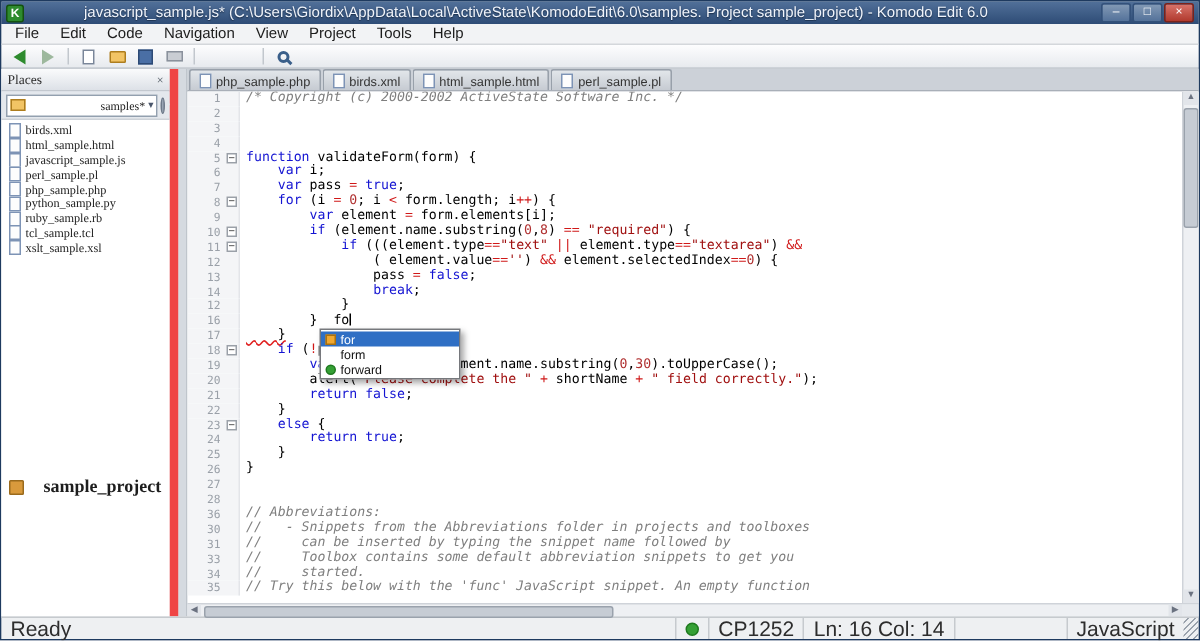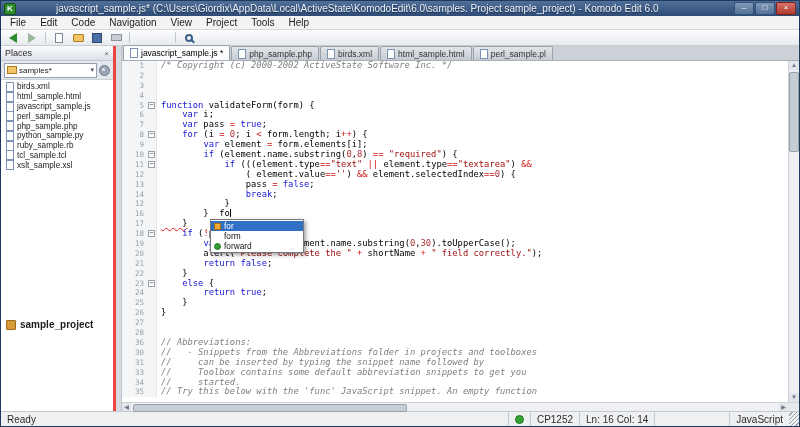--- a/index.html
+++ b/index.html
@@ -34,37 +34,37 @@
   .tbico-undo,.tbico-redo{font-size:11px;line-height:11px;}
   .tbico-undo{color:#3a6fb0;}
   .tbico-redo{color:#9aa6b5;}
   .tbico-find{width:8px;height:8px;border:2px solid #3a5f8a;border-radius:50%;}
   .tbico-find::after{content:"";position:absolute;width:5px;height:2px;background:#3a5f8a;transform:rotate(45deg);right:-4px;bottom:-2px;}
 
   
   .main{flex:1;display:flex;min-height:0;background:#e9ecf0;}
 
   
-  .sidebar{width:112px;flex:0 0 112px;display:flex;flex-direction:column;background:#eef1f5;border-right:3px solid #ef4444;min-height:0;}
+  .sidebar{width:112px;flex:0 0 112px;display:flex;flex-direction:column;background:#eef1f5;border-right:6px solid #ef4444;min-height:0;font-family:Liberation Serif, serif;}
   .panel-header{height:14px;flex:0 0 14px;background:linear-gradient(#fafbfc,#dde1e7);border-bottom:1px solid #c3c8cf;display:flex;align-items:center;padding:0 4px;font-size:9px;color:#2d2d2d;}
   .panel-header .spacer{flex:1;}
   .close-x{font-size:8px;color:#5b636d;line-height:9px;}
   .places-bar{height:18px;flex:0 0 18px;display:flex;align-items:center;gap:2px;padding:0 3px;background:#e4e8ed;border-bottom:1px solid #cdd2d8;}
   .combo{flex:1;height:13px;background:#fff;border:1px solid #93a0af;display:flex;align-items:center;gap:2px;padding:0 2px;font-size:8px;color:#222;}
   .combo .folder{width:8px;height:6px;background:#f2c465;border:1px solid #ad7d1e;flex:0 0 auto;}
-  .combo .lbl{flex:1;white-space:nowrap;overflow:hidden;}
+  .combo .lbl{flex:1;white-space:nowrap;overflow:hidden;margin-left:48px;}
   .combo .arr{font-size:7px;color:#4a5precision;}
   .combo .arr{color:#4a566b;}
   .gear{width:9px;height:9px;border-radius:50%;background:#9aa6b5;border:1px solid #6d7989;position:relative;}
   .gear::after{content:"";position:absolute;left:2px;top:2px;width:3px;height:3px;border-radius:50%;background:#e4e8ed;}
   .file-list{flex:1;background:#fff;overflow:hidden;padding-top:2px;min-height:0;}
   .file-row{height:9.8px;display:flex;align-items:center;gap:3px;padding-left:5px;font-size:8.2px;color:#1d1d1d;white-space:nowrap;}
   .page-icon{width:6px;height:8px;background:#fdfdfd;border:1px solid #7d93b5;flex:0 0 auto;}
   .projects-list{height:92px;flex:0 0 92px;background:#fff;padding-top:3px;}
-  .proj-row{height:11px;display:flex;align-items:center;gap:4px;padding-left:5px;font-size:10px;font-weight:bold;color:#1d1d1d;}
+  .proj-row{height:11px;display:flex;align-items:center;gap:13px;padding-left:5px;font-size:12px;font-weight:bold;color:#1d1d1d;}
   .proj-icon{width:8px;height:8px;background:#d99a3c;border:1px solid #9a6a1c;border-radius:1px;flex:0 0 auto;}
   .tri-down{font-size:8px;color:#2a7ab5;line-height:8px;}
 
   
   .splitter{width:5px;flex:0 0 5px;background:#d5dae0;border-right:1px solid #bfc5cc;}
 
   
   .editorcol{flex:1;display:flex;flex-direction:column;min-width:0;min-height:0;}
   .tabbar{height:14px;flex:0 0 14px;background:#ccd1d8;border-bottom:1px solid #a9afb8;display:flex;align-items:flex-end;padding-left:1px;gap:1px;}
   .tab{height:13px;display:flex;align-items:center;gap:3px;padding:0 6px;font-size:8.5px;color:#333;background:linear-gradient(#e2e6ea,#c6cbd2);border:1px solid #98a0aa;border-bottom:none;border-radius:2px 2px 0 0;white-space:nowrap;}
@@ -96,21 +96,21 @@
   .vscroll{position:absolute;right:0;top:0;bottom:0;width:10px;background:#eef0f3;border-left:1px solid #cfd3d9;display:flex;flex-direction:column;align-items:center;}
   .sb-arrow{width:10px;height:9px;font-size:6px;line-height:9px;text-align:center;color:#6b7280;background:#e2e5ea;flex:0 0 9px;}
   .vthumb{width:8px;height:78px;margin-top:2px;background:#c6ccd4;border:1px solid #9aa2ac;border-radius:2px;}
   .hscroll{height:8px;flex:0 0 8px;background:#eef0f3;border-top:1px solid #cfd3d9;display:flex;align-items:center;}
   .hs-arrow{width:9px;height:8px;font-size:6px;line-height:8px;text-align:center;color:#6b7280;background:#e2e5ea;flex:0 0 9px;}
   .htrack{flex:1;height:8px;position:relative;}
   .hthumb{position:absolute;left:2px;top:1px;height:6px;width:42%;background:#c6ccd4;border:1px solid #9aa2ac;border-radius:2px;}
   .hcorner{width:11px;height:8px;background:#e6e9ed;flex:0 0 11px;}
 
   
-  .statusbar{height:14px;flex:0 0 14px;background:#eef0f2;border-top:1px solid #c6cace;display:flex;align-items:stretch;font-size:10px;color:#2d2d2d;}
+  .statusbar{height:14px;flex:0 0 14px;background:#eef0f2;border-top:1px solid #c6cace;display:flex;align-items:stretch;font-size:14px;color:#2d2d2d;}
   .sb-left{flex:1;display:flex;align-items:center;padding-left:6px;}
   .sb-sec{display:flex;align-items:center;justify-content:center;border-left:1px solid #c6cace;padding:0 6px;white-space:nowrap;}
   .sb-icon{width:7px;height:7px;border-radius:50%;background:var(--accent-green,#35a035);border:1px solid #1f7a1f;}
   .sb-spacer{width:62px;}
   .grip{width:10px;background:repeating-linear-gradient(135deg,transparent 0 2px,#9aa2ac 2px 3px);}
 </style>
 </head>
 <body>
 
 <div class="window">
@@ -228,24 +228,20 @@
             <span class="proj-icon"></span>
             <span>sample_project</span>
           </div>
         </div>
     </div>
 
     <div class="splitter"></div>
 
     <div class="editorcol">
       <div class="tabbar">
-          <div class="tab active">
-            <span class="page-icon"></span>
-            <span>javascript_sample.js *</span>
-          </div>
           <div class="tab">
             <span class="page-icon"></span>
             <span>php_sample.php</span>
           </div>
           <div class="tab">
             <span class="page-icon"></span>
             <span>birds.xml</span>
           </div>
           <div class="tab">
             <span class="page-icon"></span>

